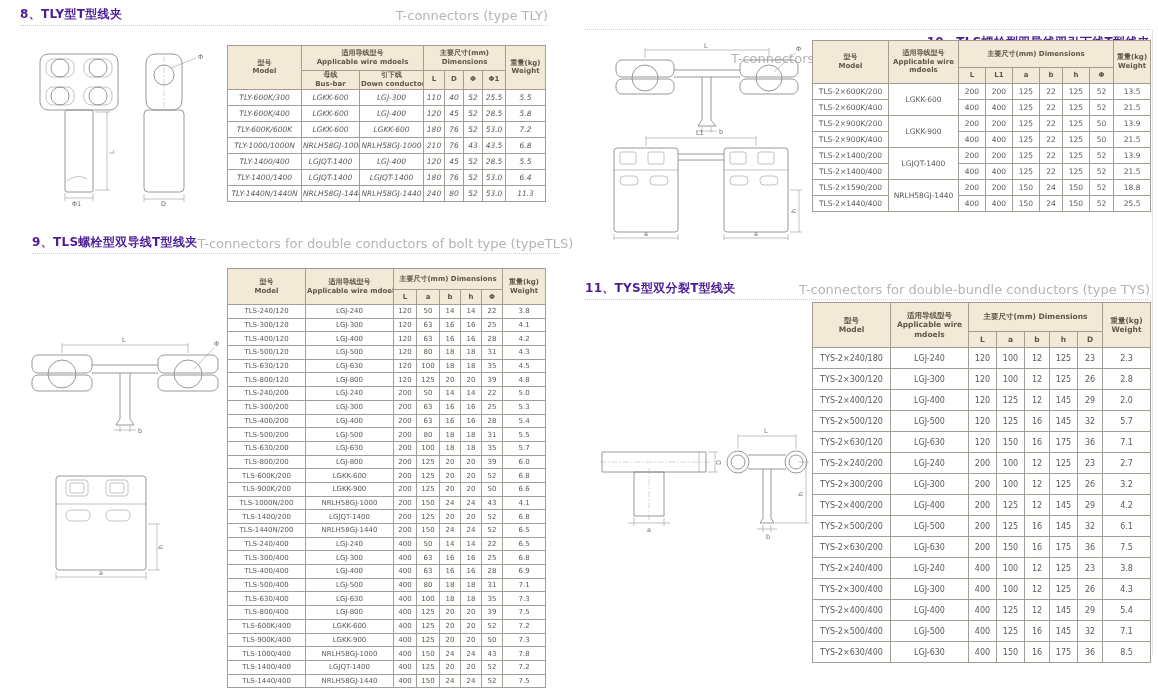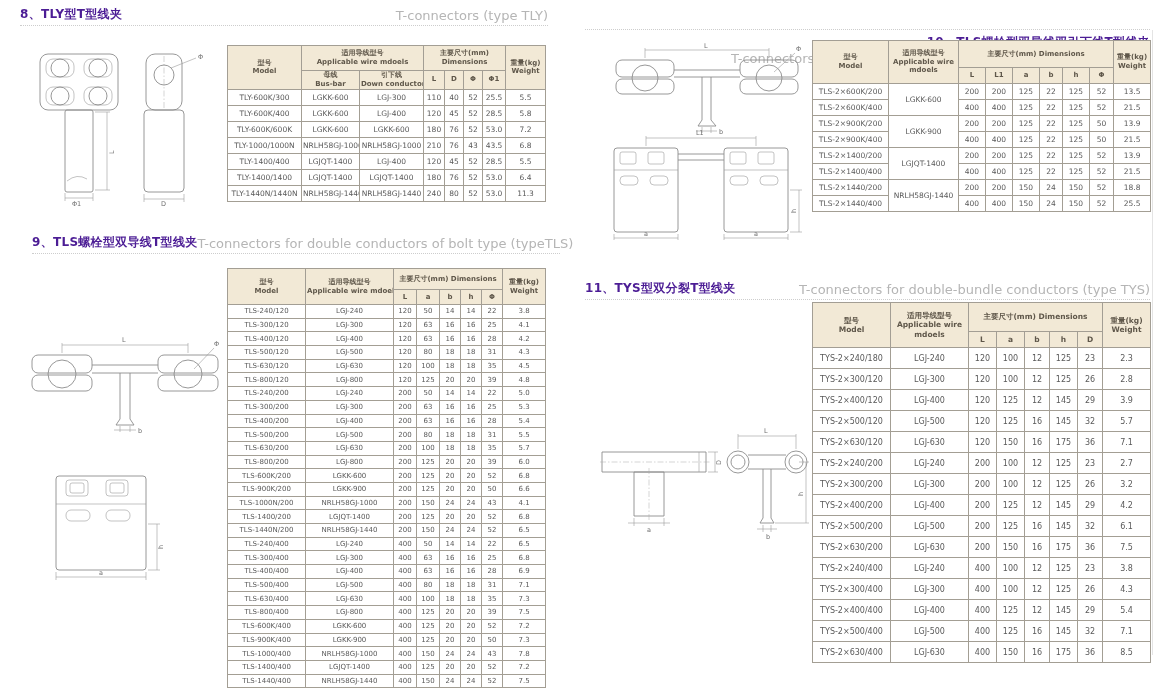--- a/index.html
+++ b/index.html
@@ -12,21 +12,21 @@
   .sec-sub{color:#b5b5b5;font-size:13px;white-space:nowrap;}
 
   table{position:absolute;border-collapse:collapse;table-layout:fixed;background:#fff;}
   th,td{border:1px solid #a39e94;overflow:hidden;white-space:nowrap;padding:0 1px;}
   thead th{background:#f2e9d6;color:#5f574a;font-weight:bold;text-align:center;line-height:1.25;}
   td{text-align:center;color:#595959;}
 
   .t8 thead th{font-size:7px;}
   .t8 thead tr:first-child th{height:24px;}
   .t8 thead tr:last-child th{height:17px;}
-  .t8 tbody td{height:15px;font-size:7.5px;}
+  .t8 tbody td{height:15px;font-size:7.5px;font-style:italic;}
 
   .t9 thead th{font-size:7px;}
   .t9 thead tr:first-child th{height:20px;}
   .t9 thead tr:last-child th{height:14px;}
   .t9 tbody td{height:12.7px;font-size:7px;}
 
   .t10 thead th{font-size:7px;}
   .t10 thead tr:first-child th{height:26px;}
   .t10 thead tr:last-child th{height:15px;}
   .t10 tbody td{height:15px;font-size:7.5px;}
@@ -697,21 +697,21 @@
           <td>TLS-2×1400/400</td>
           <td>400</td>
           <td>400</td>
           <td>125</td>
           <td>22</td>
           <td>125</td>
           <td>52</td>
           <td>21.5</td>
         </tr>
         <tr>
-          <td>TLS-2×1440/200</td>
+          <td>TLS-2×1590/200</td>
           <td rowspan="2">NRLH58GJ-1440</td>
           <td>200</td>
           <td>200</td>
           <td>150</td>
           <td>24</td>
           <td>150</td>
           <td>52</td>
           <td>18.8</td>
         </tr>
         <tr>
@@ -819,21 +819,21 @@
           <td>2.8</td>
         </tr>
         <tr>
           <td>TYS-2×400/120</td>
           <td>LGJ-400</td>
           <td>120</td>
           <td>125</td>
           <td>12</td>
           <td>145</td>
           <td>29</td>
-          <td>3.9</td>
+          <td>2.0</td>
         </tr>
         <tr>
           <td>TYS-2×500/120</td>
           <td>LGJ-500</td>
           <td>120</td>
           <td>125</td>
           <td>16</td>
           <td>145</td>
           <td>32</td>
           <td>5.7</td>

